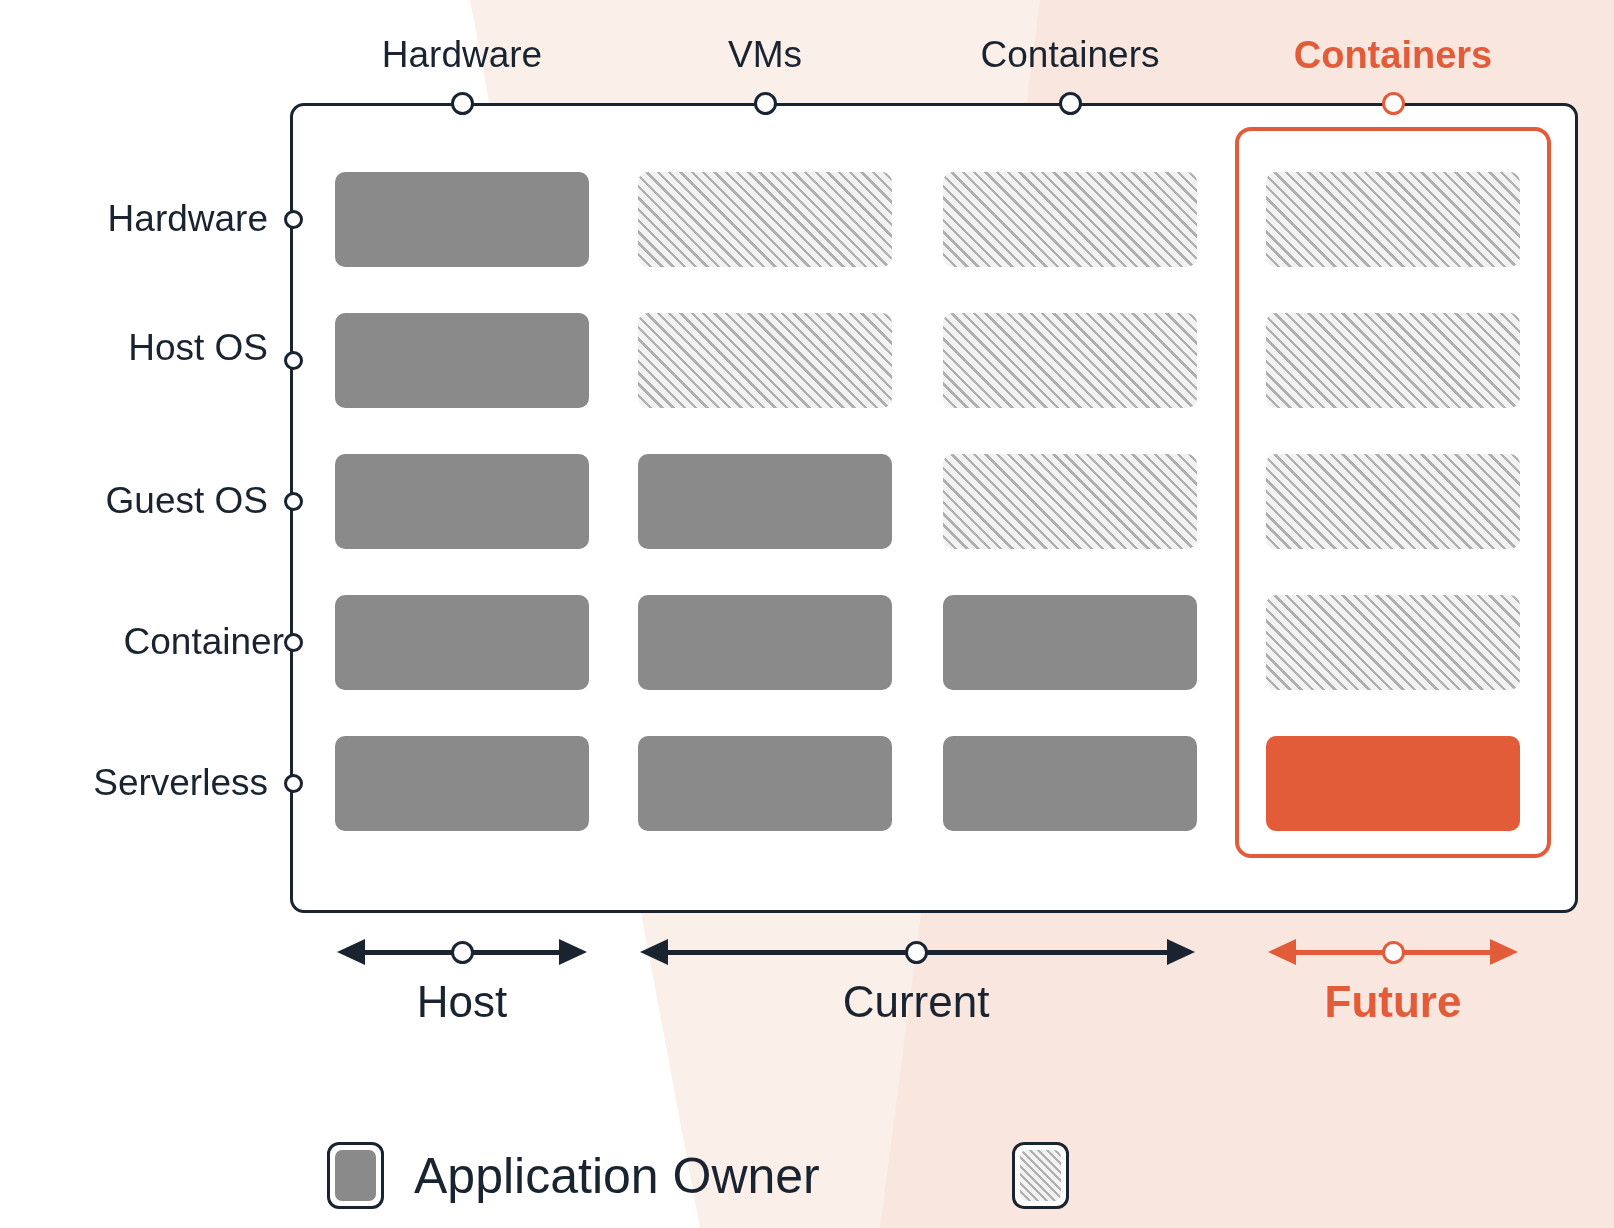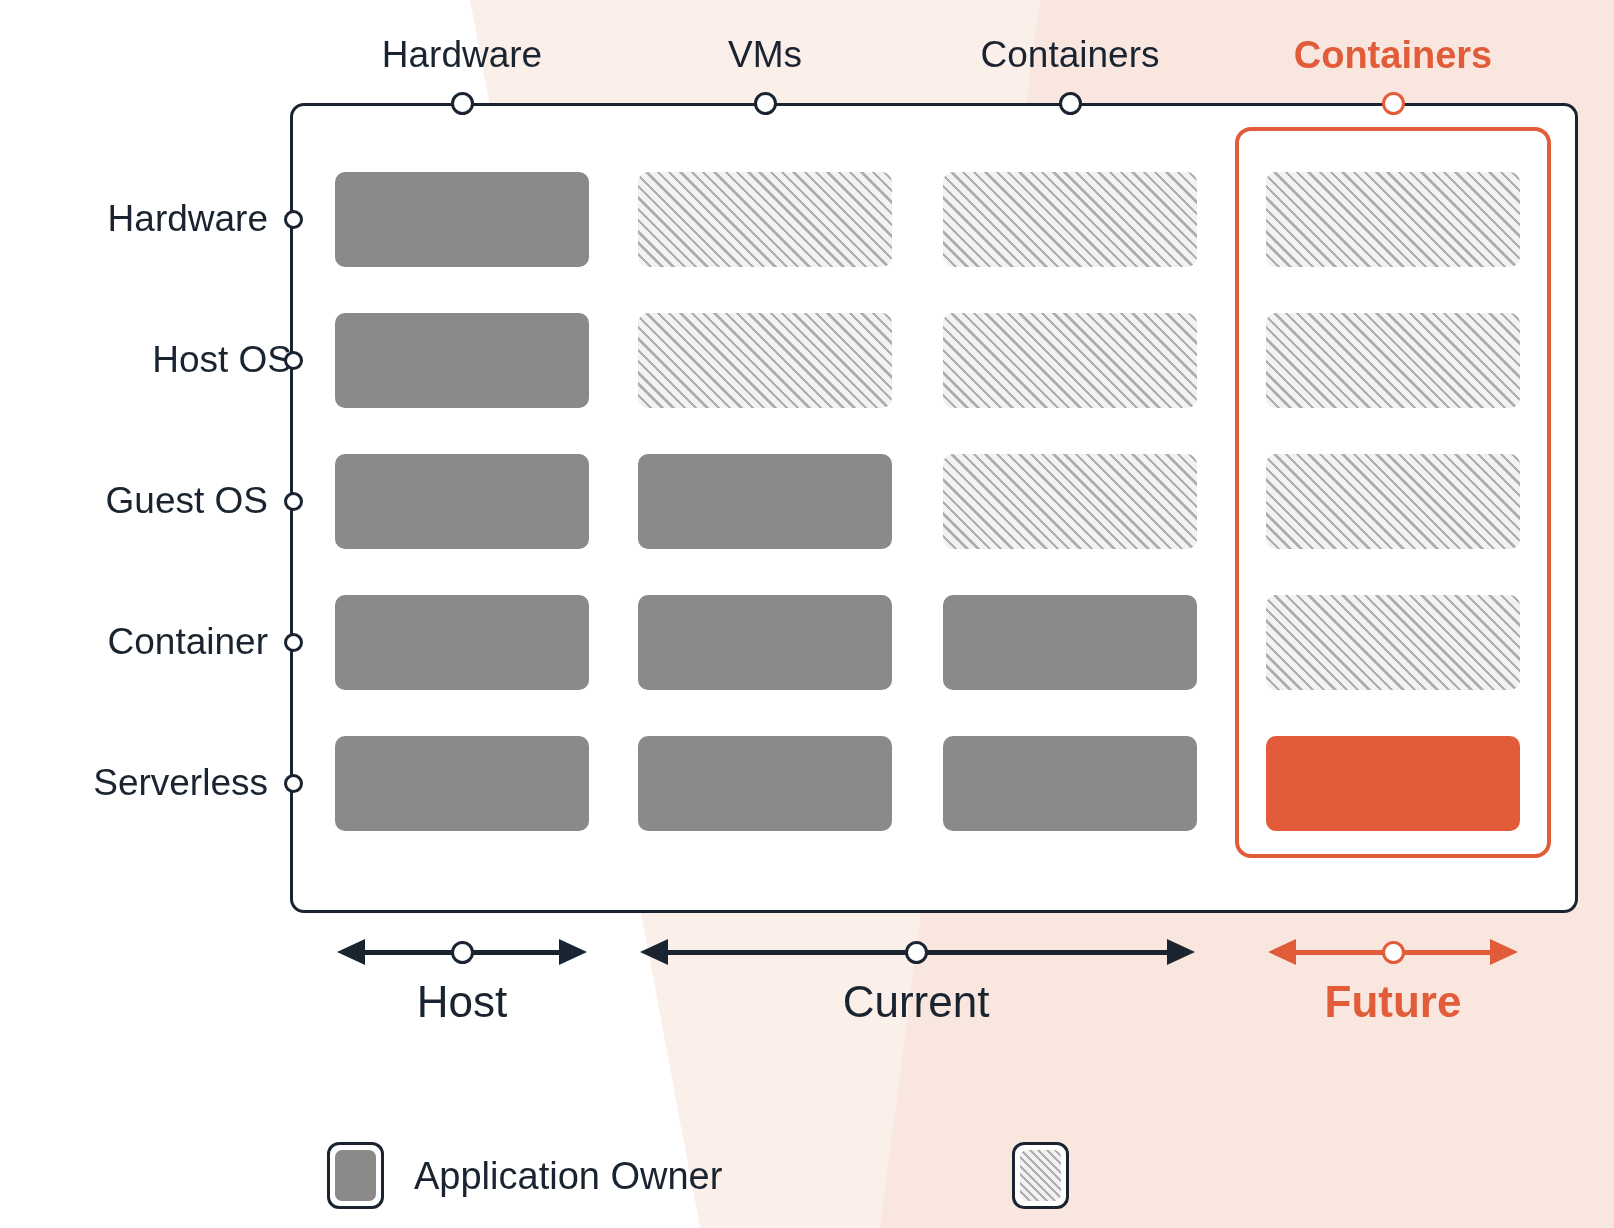--- a/index.html
+++ b/index.html
@@ -64,21 +64,21 @@
   .era-label.accent{color:var(--accent);font-weight:bold;text-align:center;}
 
   .legend-item{position:absolute;top:1142px;display:flex;align-items:center;gap:30px;z-index:3;}
   .swatch{width:57px;height:67px;border:3px solid var(--ink);border-radius:12px;background:#fff;padding:5px;box-sizing:border-box;}
   .swatch-fill{width:100%;height:100%;border-radius:7px;}
   .swatch-fill.owner{background:var(--owner);}
   .swatch-fill.provider{
     background-color:var(--hatch-bg);
     background-image:repeating-linear-gradient(45deg,var(--hatch-line) 0,var(--hatch-line) 2px,transparent 2px,transparent 6px);
   }
-  .legend-label{font-size:38px;line-height:46px;white-space:nowrap;}
+  .legend-label{font-size:50px;line-height:46px;white-space:nowrap;}
 </style>
 </head>
 <body>
 
 <div class="bg bg-light"></div>
 <div class="bg bg-deep"></div>
 <div class="main-box"></div>
 <div class="serverless-outline"></div>
 <div id="built">
     <div class="col-header" style="left: 462px;">Hardware</div>
@@ -88,33 +88,33 @@
     <div class="col-header" style="left: 1070px;">Containers</div>
     <div class="node" style="width: 23px; height: 23px; left: 1058.5px; top: 91.5px;"></div>
     <div class="col-header accent" style="left: 1393px;">Containers</div>
     <div class="node accent" style="width: 23px; height: 23px; left: 1381.5px; top: 91.5px;"></div>
     <div class="row-label" style="top: 196px;">Hardware</div>
     <div class="node" style="width: 19px; height: 19px; left: 283.5px; top: 209.5px;"></div>
     <div class="block owner" style="left: 335px; top: 171.5px;"></div>
     <div class="block provider" style="left: 638px; top: 171.5px;"></div>
     <div class="block provider" style="left: 943px; top: 171.5px;"></div>
     <div class="block provider" style="left: 1266px; top: 171.5px;"></div>
-    <div class="row-label" style="top: 337px; padding-left: 24px;">Host OS</div>
+    <div class="row-label" style="top: 325px;">Host OS</div>
     <div class="node" style="width: 19px; height: 19px; left: 283.5px; top: 350.5px;"></div>
     <div class="block owner" style="left: 335px; top: 312.5px;"></div>
     <div class="block provider" style="left: 638px; top: 312.5px;"></div>
     <div class="block provider" style="left: 943px; top: 312.5px;"></div>
     <div class="block provider" style="left: 1266px; top: 312.5px;"></div>
     <div class="row-label" style="top: 478px;">Guest OS</div>
     <div class="node" style="width: 19px; height: 19px; left: 283.5px; top: 491.5px;"></div>
     <div class="block owner" style="left: 335px; top: 453.5px;"></div>
     <div class="block owner" style="left: 638px; top: 453.5px;"></div>
     <div class="block provider" style="left: 943px; top: 453.5px;"></div>
     <div class="block provider" style="left: 1266px; top: 453.5px;"></div>
-    <div class="row-label" style="top: 619px;">Container</div>
+    <div class="row-label" style="top: 619px; padding-left: 16px;">Container</div>
     <div class="node" style="width: 19px; height: 19px; left: 283.5px; top: 632.5px;"></div>
     <div class="block owner" style="left: 335px; top: 594.5px;"></div>
     <div class="block owner" style="left: 638px; top: 594.5px;"></div>
     <div class="block owner" style="left: 943px; top: 594.5px;"></div>
     <div class="block provider" style="left: 1266px; top: 594.5px;"></div>
     <div class="row-label" style="top: 760px;">Serverless</div>
     <div class="node" style="width: 19px; height: 19px; left: 283.5px; top: 773.5px;"></div>
     <div class="block owner" style="left: 335px; top: 735.5px;"></div>
     <div class="block owner" style="left: 638px; top: 735.5px;"></div>
     <div class="block owner" style="left: 943px; top: 735.5px;"></div>

